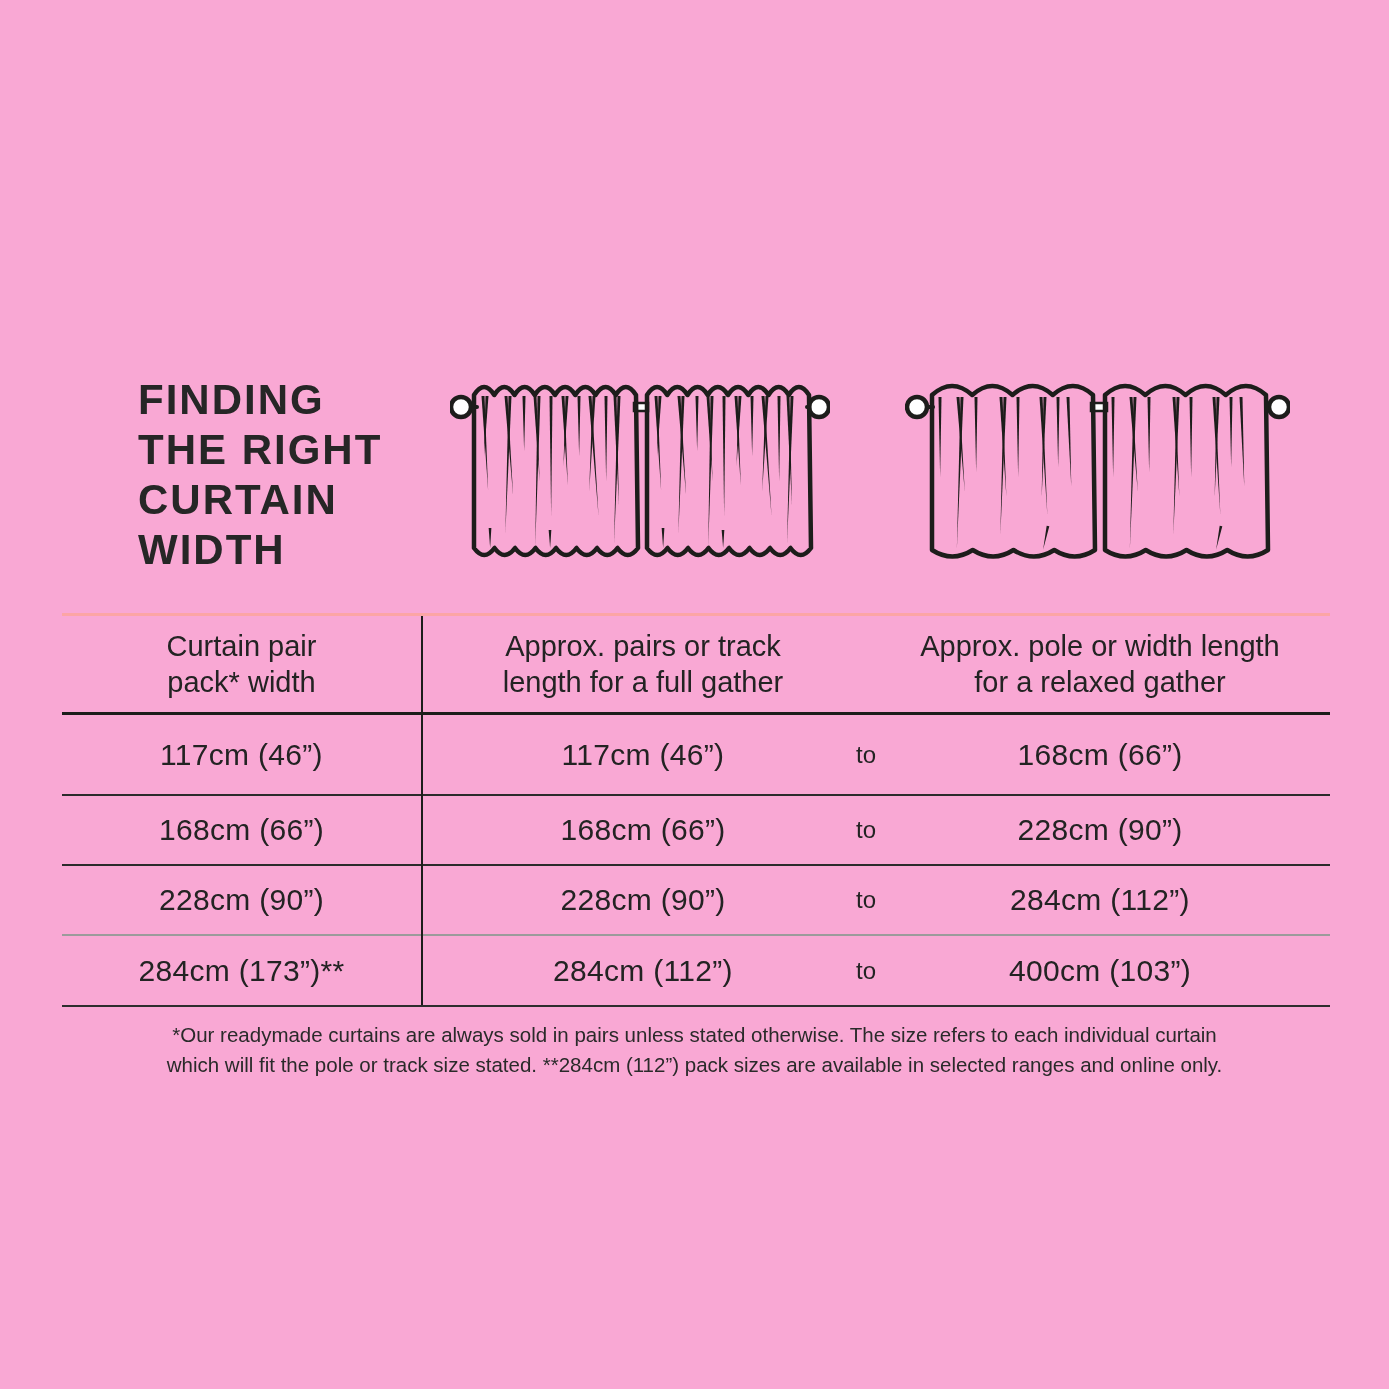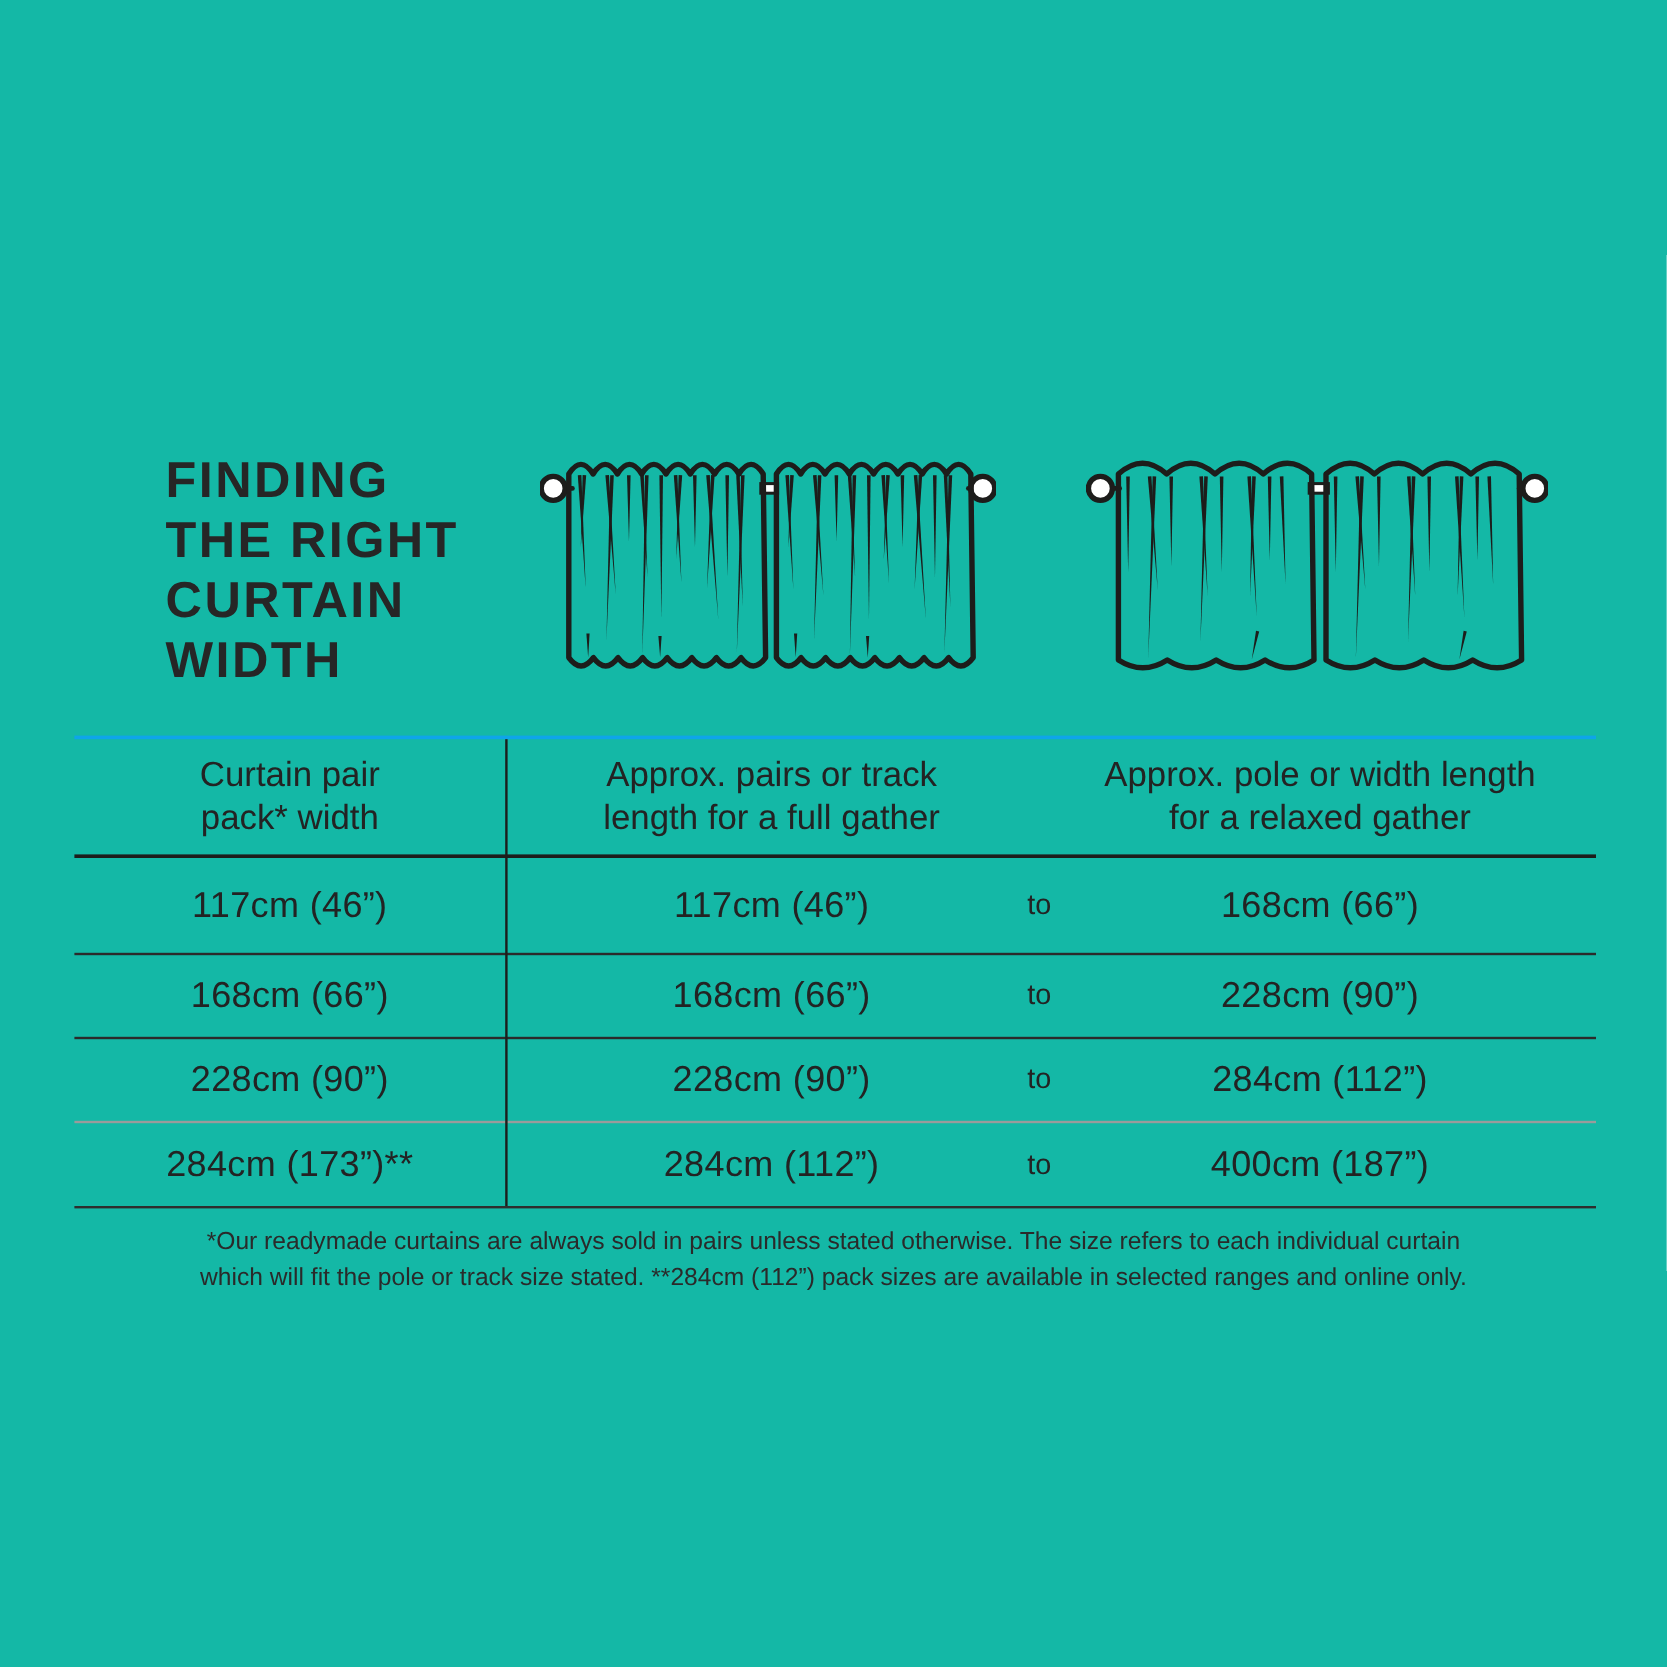--- a/index.html
+++ b/index.html
@@ -1,31 +1,31 @@
 <!DOCTYPE html>
 <html><head>
 <meta charset="utf-8">
 <style>
   html,body{margin:0;padding:0;background:#ffffff;}
   .canvas{
-    position:relative;width:1389px;height:1389px;background:#14b8a6;overflow:hidden;
+    position:relative;width:1389px;height:1389px;background:#f9a8d4;overflow:hidden;
     font-family:"Liberation Sans", sans-serif;color:#232323;
   }
   .title{
     position:absolute;left:138px;top:375px;margin:0;
     font-size:42px;line-height:50px;font-weight:700;letter-spacing:2px;
     color:#262626;white-space:pre-line;
   }
   .illus{position:absolute;}
   .illus-full{left:450px;top:378px;width:380px;height:195px;}
   .illus-relaxed{left:905px;top:378px;width:385px;height:195px;}
 
   .size-table{
     position:absolute;left:62px;top:613px;width:1268px;
-    border-top:3px solid #0ea5e9;border-bottom:2px solid #2e2e2e;
+    border-top:3px solid #fca5a5;border-bottom:2px solid #2e2e2e;
   }
   .vline{position:absolute;left:359px;top:0;bottom:0;width:2px;background:#1d1d1b;}
   .trow{display:grid;grid-template-columns:359px 420px 50px 439px;}
   .trow.header{height:96px;border-bottom:3px solid #1d1d1b;}
   .trow.r0{height:79px;}
   .trow.r1{height:68px;border-top:2px solid #2b2b2b;}
   .trow.r2{height:68px;border-top:2px solid #2b2b2b;}
   .trow.r3{height:69px;border-top:2px solid #9b9b9b;}
   .cell{display:flex;align-items:center;justify-content:center;text-align:center;}
   .c2{padding-left:24px;}
@@ -160,20 +160,20 @@
       <div class="cell c1 val">228cm (90”)</div>
       <div class="cell c2 val">228cm (90”)</div>
       <div class="cell c3 joiner">to</div>
       <div class="cell c4 val">284cm (112”)</div>
     </div>
 
     <div class="trow r3">
       <div class="cell c1 val">284cm (173”)**</div>
       <div class="cell c2 val">284cm (112”)</div>
       <div class="cell c3 joiner">to</div>
-      <div class="cell c4 val">400cm (187”)</div>
+      <div class="cell c4 val">400cm (103”)</div>
     </div>
   </div>
 
   <p class="footnote">*Our readymade curtains are always sold in pairs unless stated otherwise. The size refers to each individual curtain
 which will fit the pole or track size stated. **284cm (112”) pack sizes are available in selected ranges and online only.</p>
 
 </div>
 
 </body></html>

